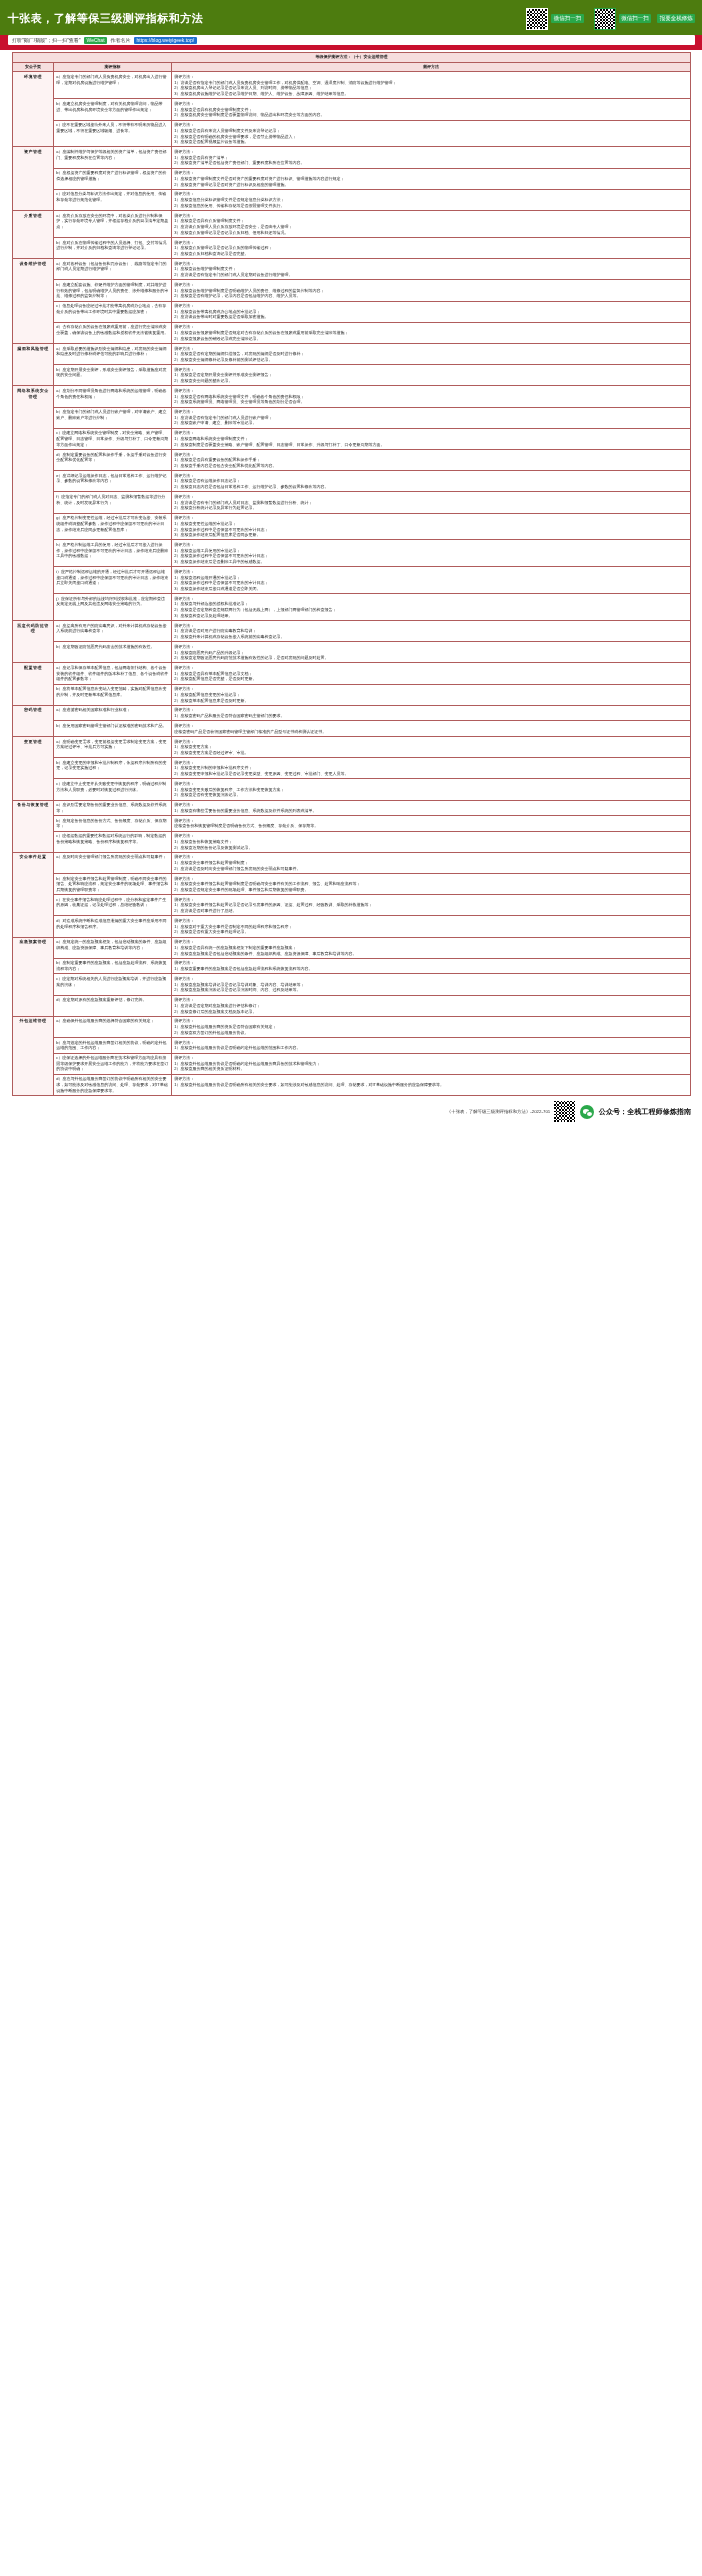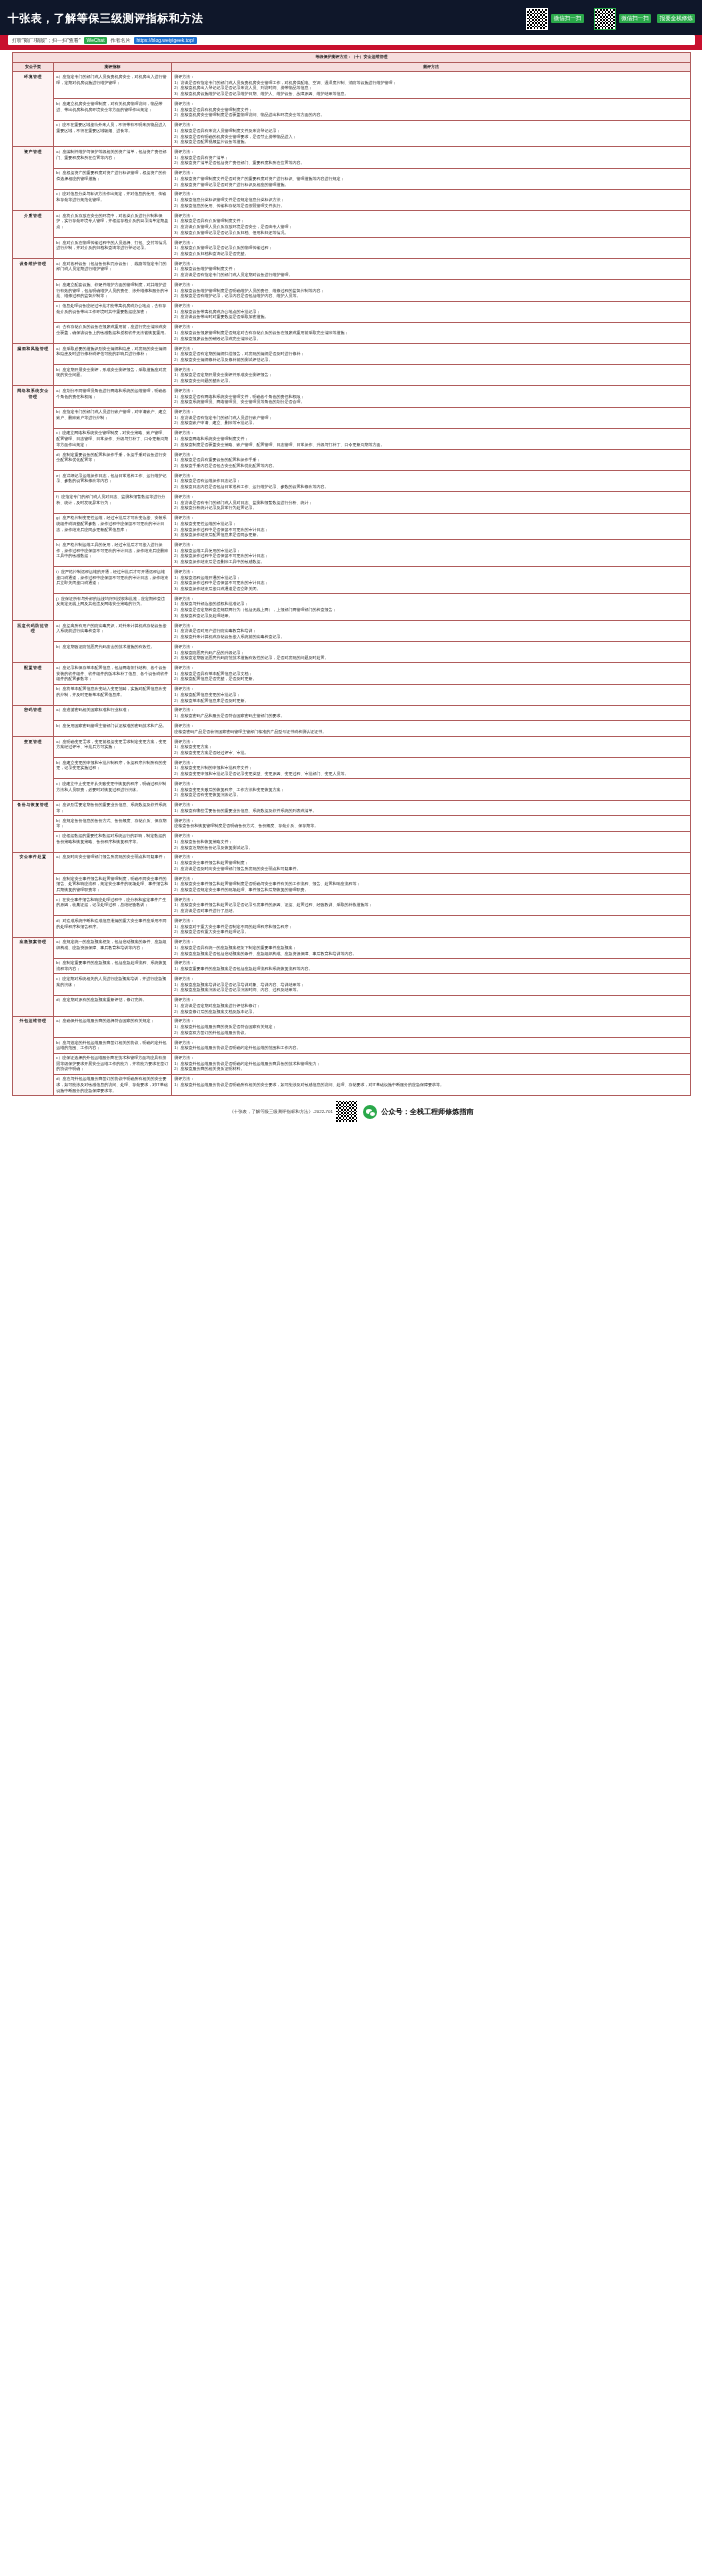--- a/index.html
+++ b/index.html
@@ -7,21 +7,21 @@
     margin: 0;
     padding: 0;
     background: #ffffff;
     font-family: "Liberation Sans", "DejaVu Sans", sans-serif;
     width: 703px;
   }
   .page { width: 703px; position: relative; background:#fff; }
 
   
   .header {
-    background: #0f172a;
+    background: #4d7c0f;
     color: #fff;
     display: flex;
     align-items: center;
     padding: 5.5px 7.7px 3.3px 7.7px;
     min-height: 35px;
     font-family: Liberation Serif, serif;
   }
   .header-title {
     font-size: 11px;
     font-weight: bold;
@@ -117,21 +117,21 @@
   td.req { width: 115px; }
   td.method { }
   col.c1 { width: 41px; }
   col.c2 { width: 118px; }
   col.c3 { width: auto; }
 
   
   .footer {
     display: flex;
     align-items: center;
-    justify-content: center;
+    justify-content: flex-end;
     padding: 3.3px 12px 7.7px 12px;
     gap: 5.5px;
   }
   .footer-left { display:flex; align-items:center; gap:3.3px; }
   .footer-note { font-size: 4.4px; color:#333; line-height:1.3; }
   .footer-qr {
     width: 21px; height: 21px;
     background:
       repeating-linear-gradient(0deg,#000 0 1.6px,#fff 1.6px 3.3px),
       repeating-linear-gradient(90deg,#000 0 1.6px,#fff 1.6px 3.3px);

